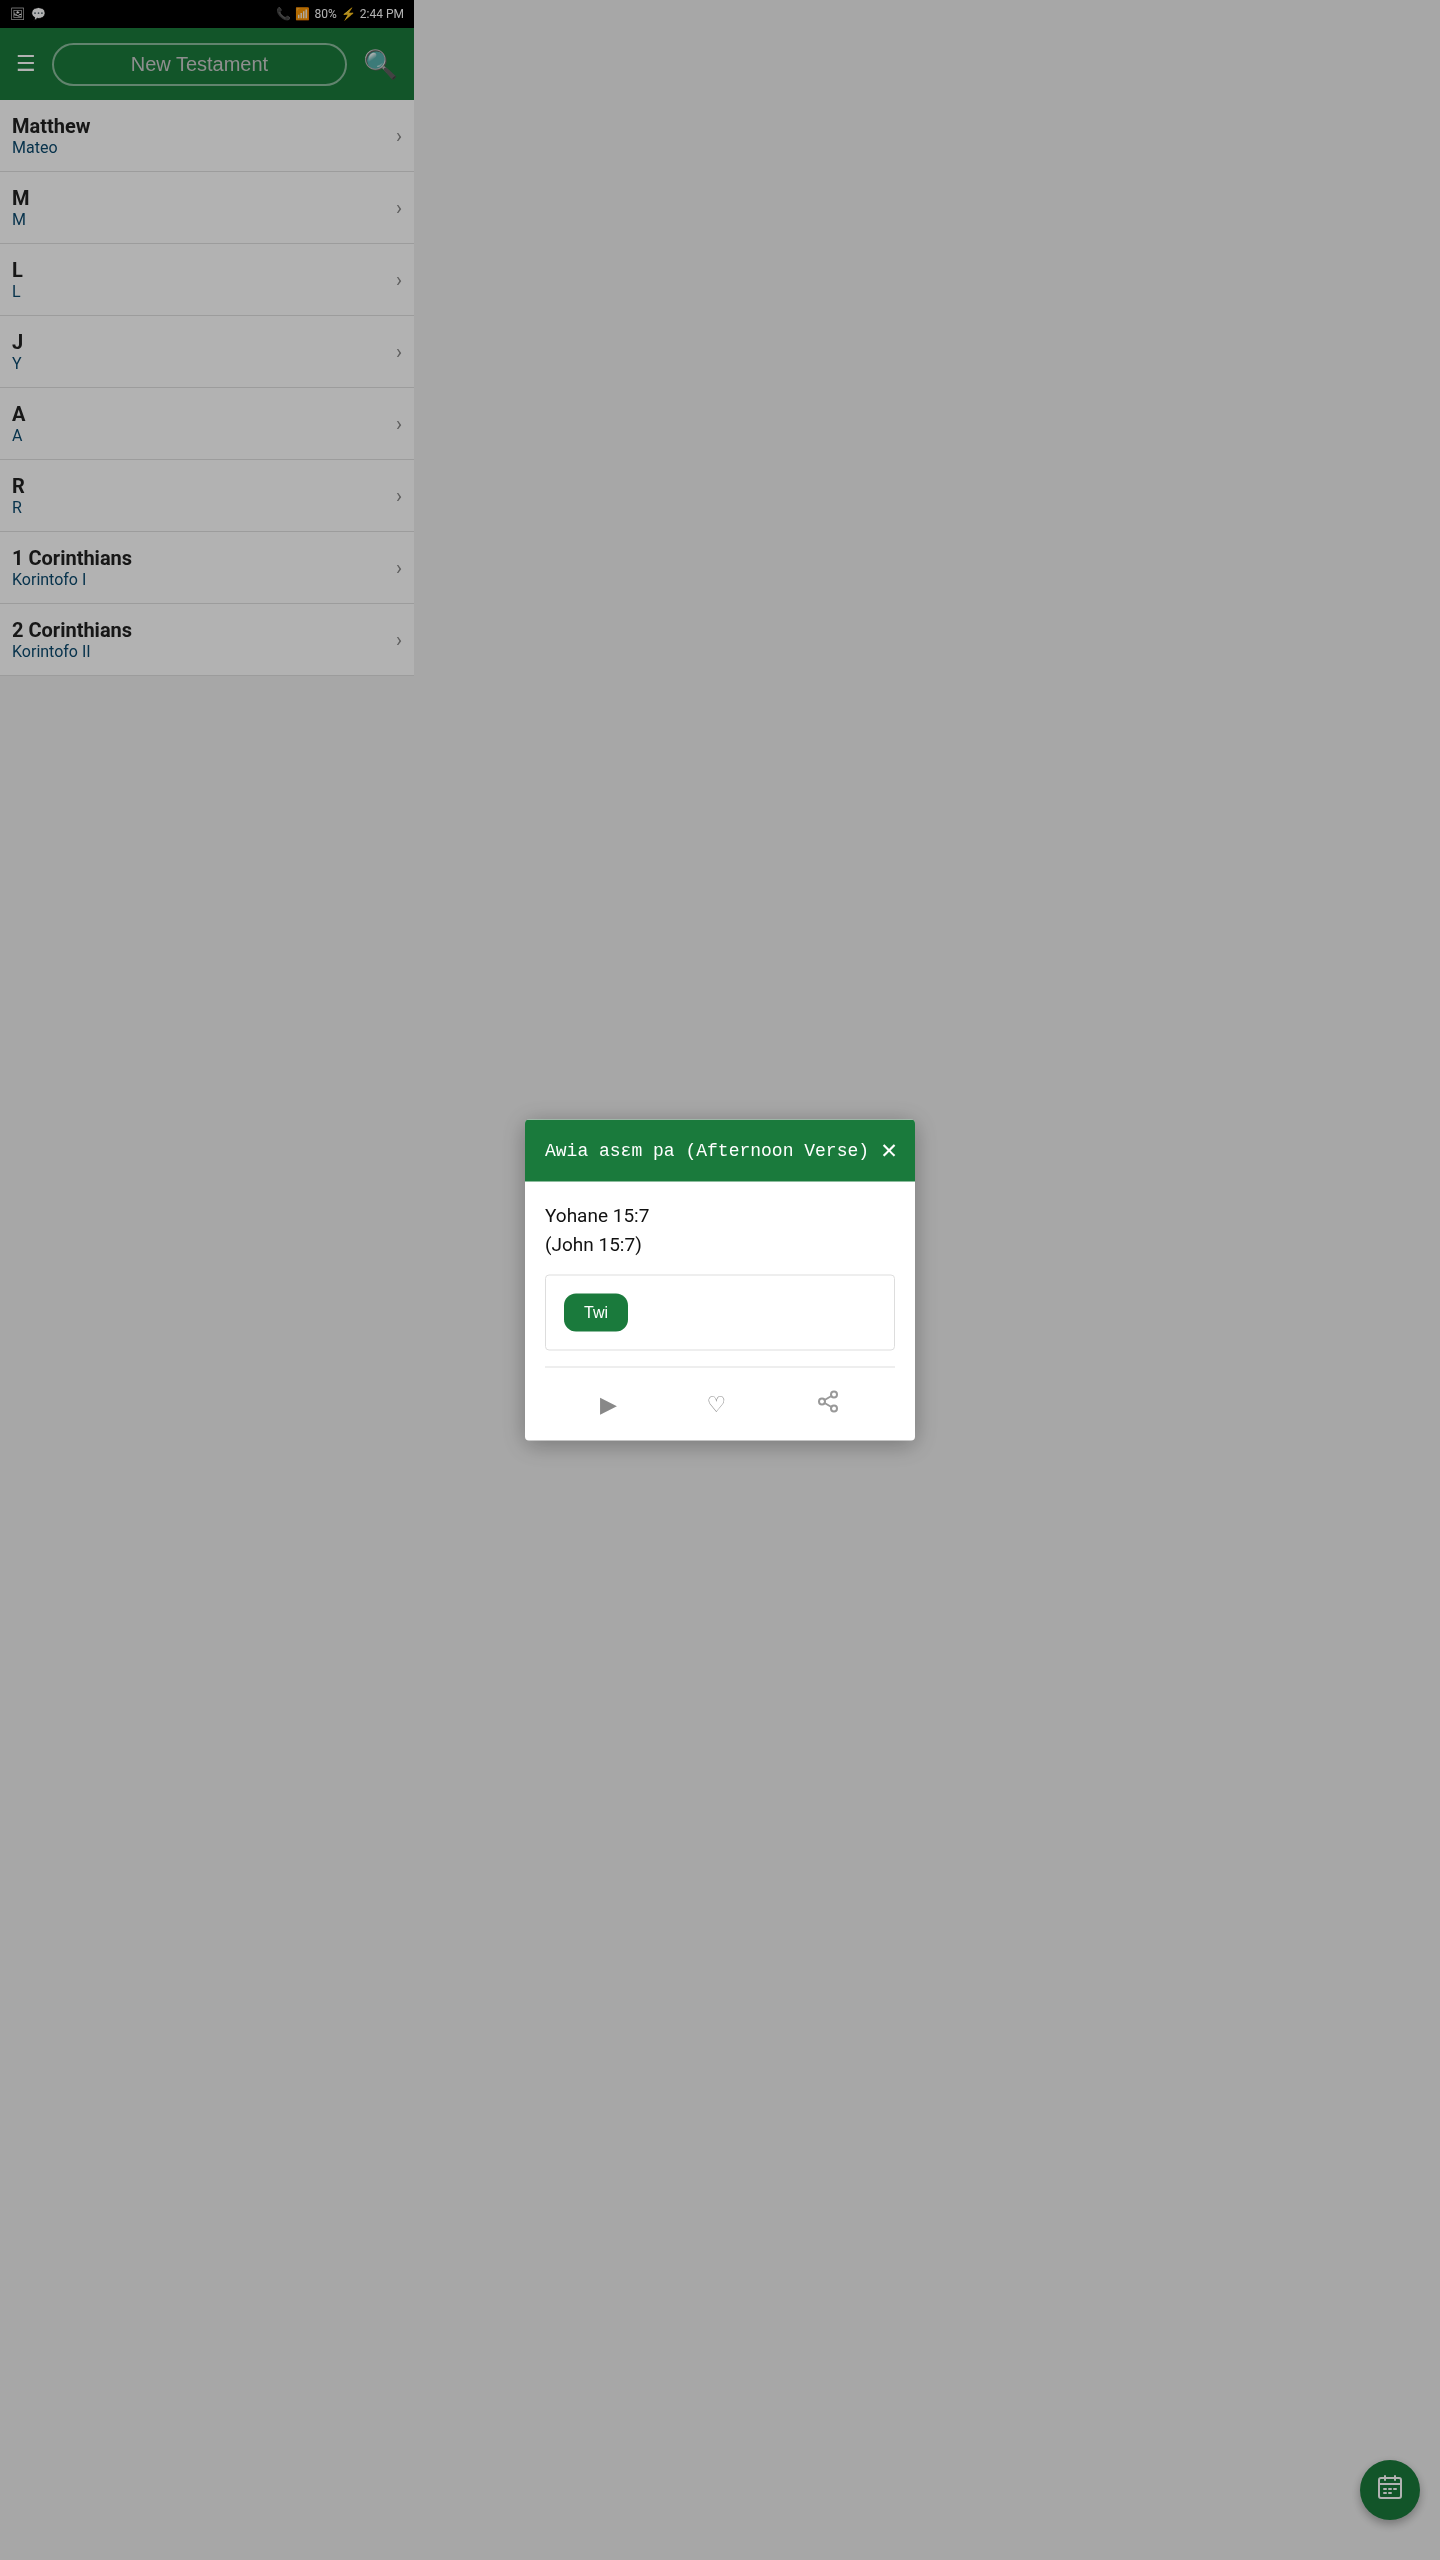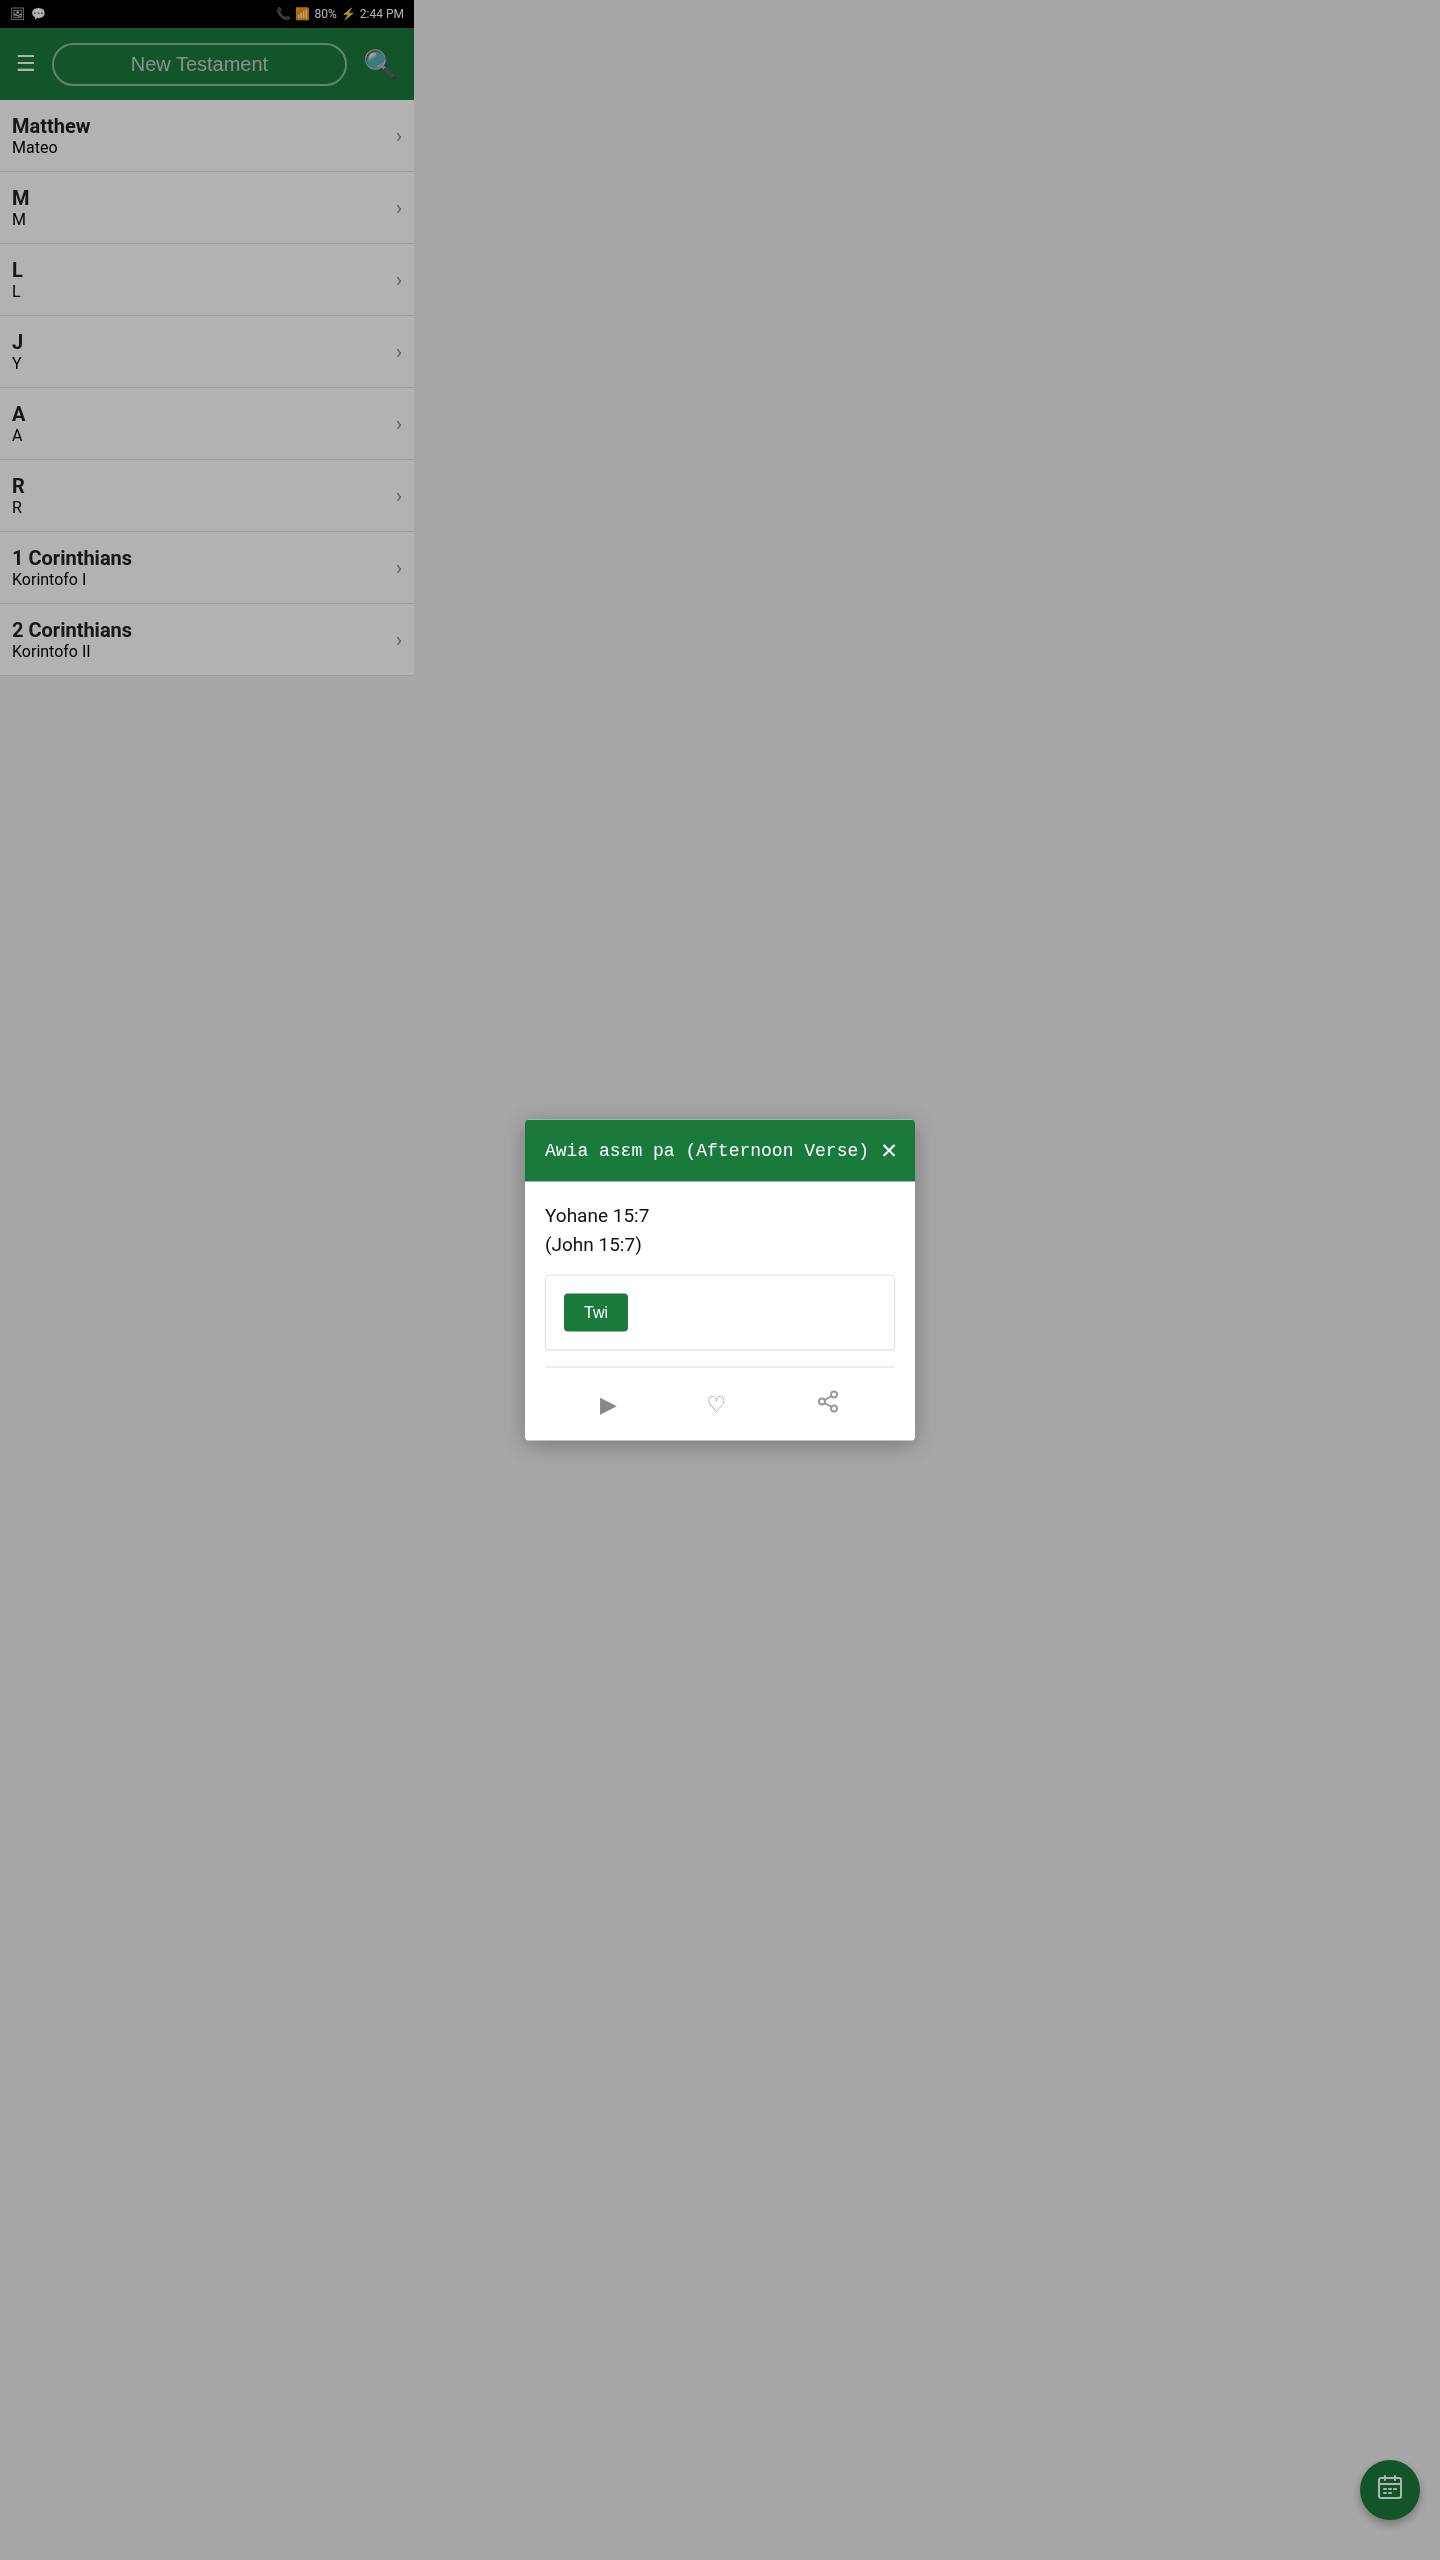--- a/index.html
+++ b/index.html
@@ -85,21 +85,21 @@
       border-bottom: 1px solid #e0e0e0;
       cursor: pointer;
     }
     .book-item-text .book-name {
       font-size: 20px;
       font-weight: bold;
       color: #222;
     }
     .book-item-text .book-local {
       font-size: 16px;
-      color: #000000;
+      color: #0c4a6e;
     }
     .book-item-chevron {
       color: #888;
       font-size: 20px;
     }
 
     
     .overlay-backdrop {
       position: fixed;
       top: 0; left: 0; right: 0; bottom: 0;
@@ -161,21 +161,21 @@
     .verse-text {
       font-size: 18px;
       color: #333;
       line-height: 1.6;
       margin-bottom: 16px;
     }
     .twi-btn {
       background: #1a7a3c;
       color: #fff;
       border: none;
-      border-radius: 4px;
+      border-radius: 12px;
       padding: 10px 20px;
       font-size: 16px;
       cursor: pointer;
     }
 
     .modal-actions {
       display: flex;
       align-items: center;
       justify-content: space-around;
       padding: 16px 10px;

